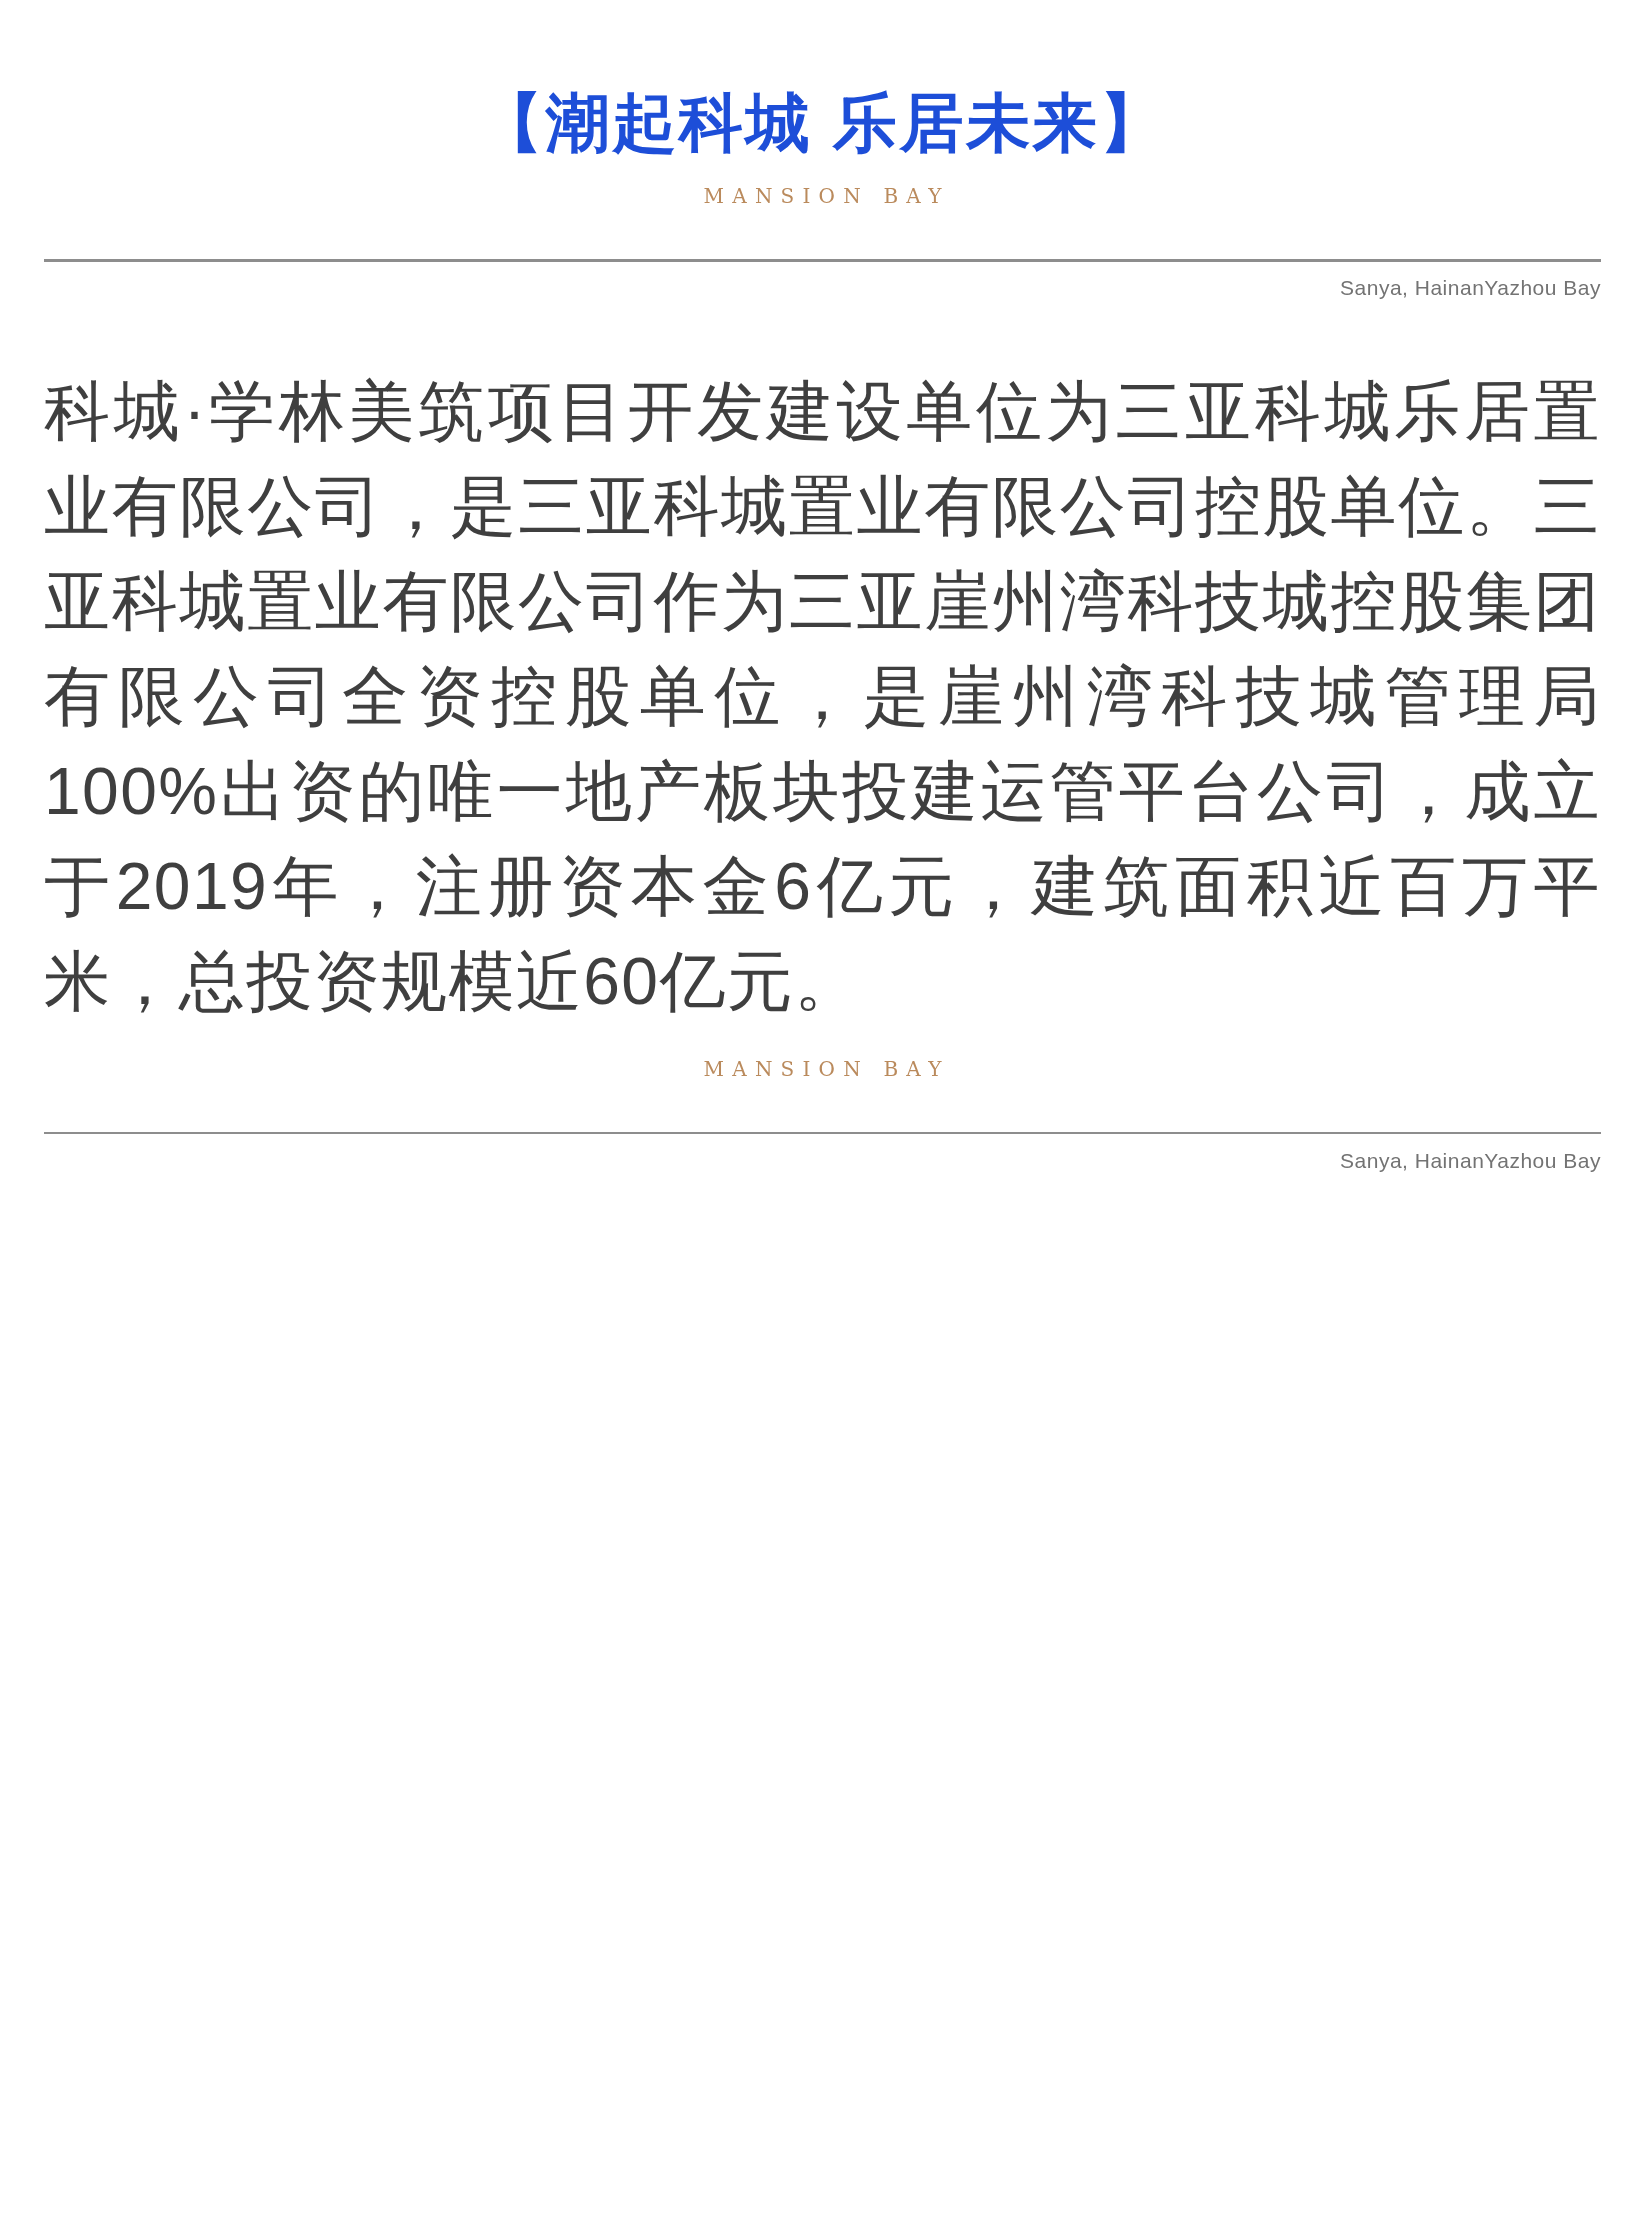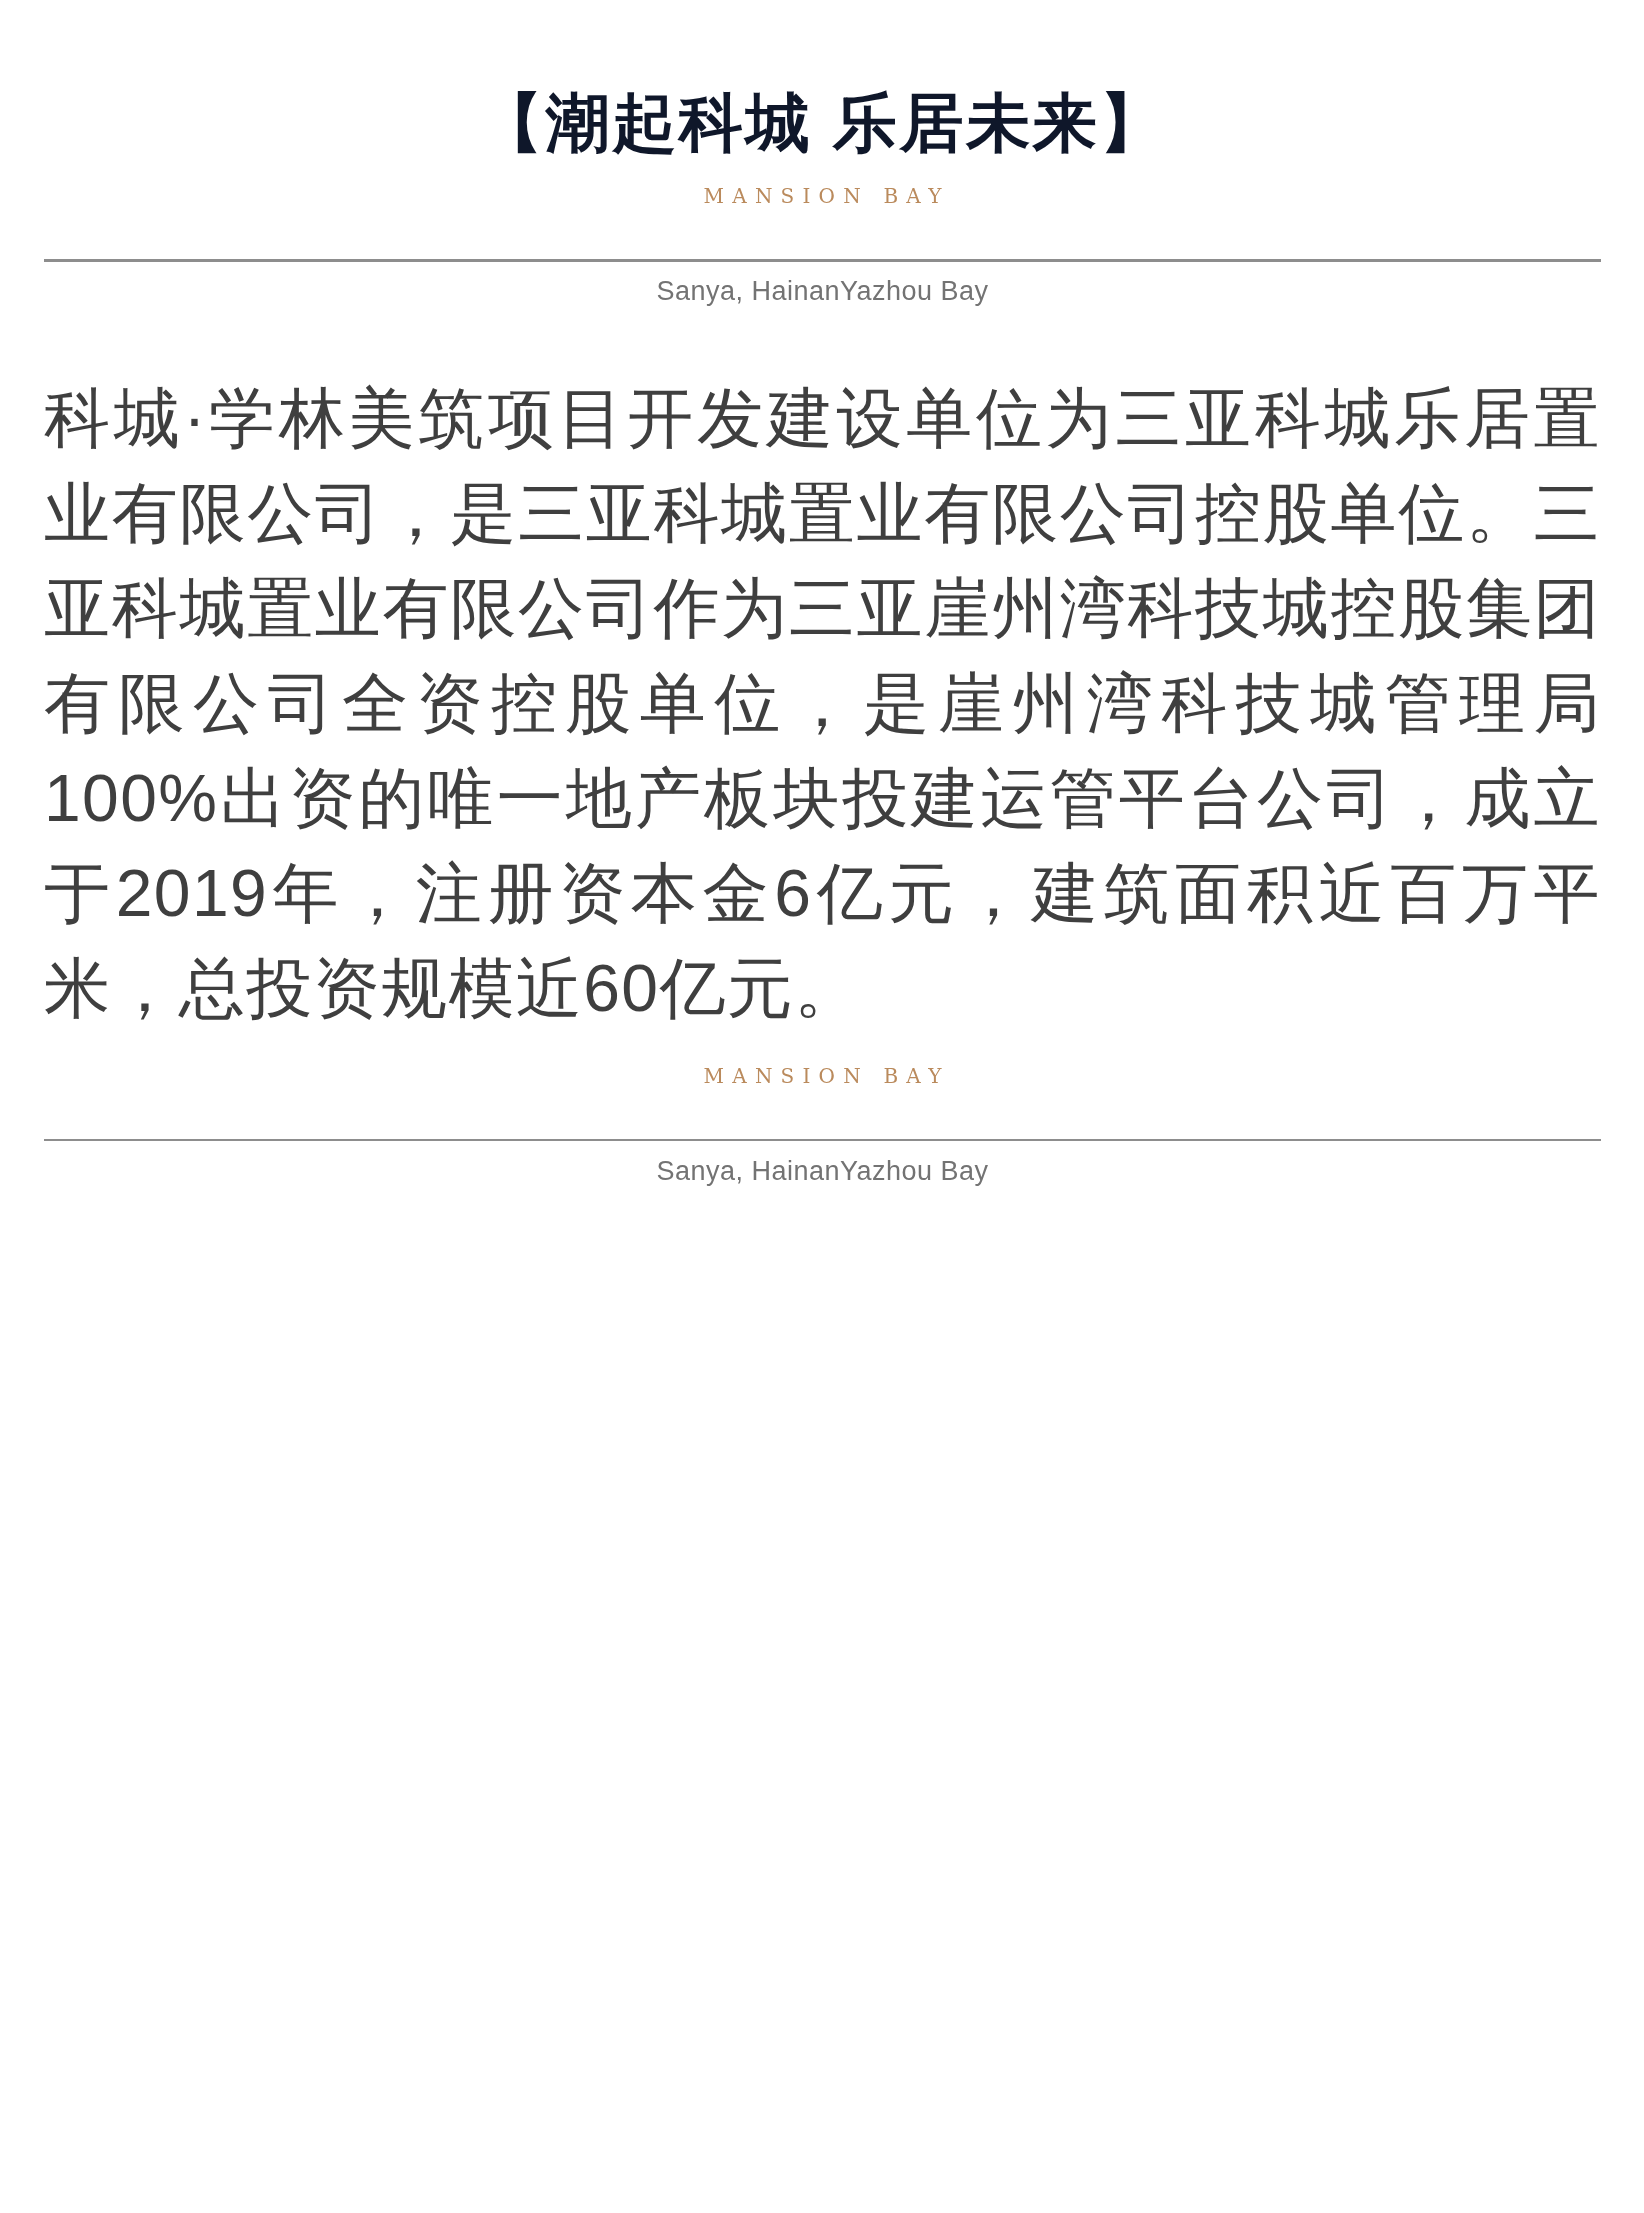--- a/index.html
+++ b/index.html
@@ -15,21 +15,21 @@
   }
   .page {
     width: 1645px;
     height: 2213px;
     background: #ffffff;
     box-sizing: border-box;
     padding: 0 44px;
   }
   .section-title {
     text-align: center;
-    color: #0f172a;
+    color: #1d4ed8;
     font-size: 64px;
     font-weight: 700;
     line-height: 1.04;
     letter-spacing: 2.7px;
     white-space: nowrap;
   }
   .section-one .section-title { padding-top: 90px; }
   .section-two .section-title { padding-top: 236px; }
   .section-subtitle {
     text-align: center;
@@ -41,25 +41,25 @@
     margin-top: 27.4px;
     text-indent: 8.2px; 
   }
   .divider {
     height: 2.7px;
     background: #8d8d8d;
     margin-top: 51px;
   }
   .meta-row {
     display: flex;
-    justify-content: center;
+    justify-content: flex-end;
     align-items: baseline;
     margin-top: 14.6px;
     color: #737373;
-    font-size: 27px;
+    font-size: 21px;
     letter-spacing: 0.5px;
   }
   .body-text {
     margin-top: 64px;
     color: #3f3f3f;
     font-size: 66px;
     line-height: 95px;
     letter-spacing: 1.4px;
     text-align: justify;
     text-justify: inter-ideograph;

